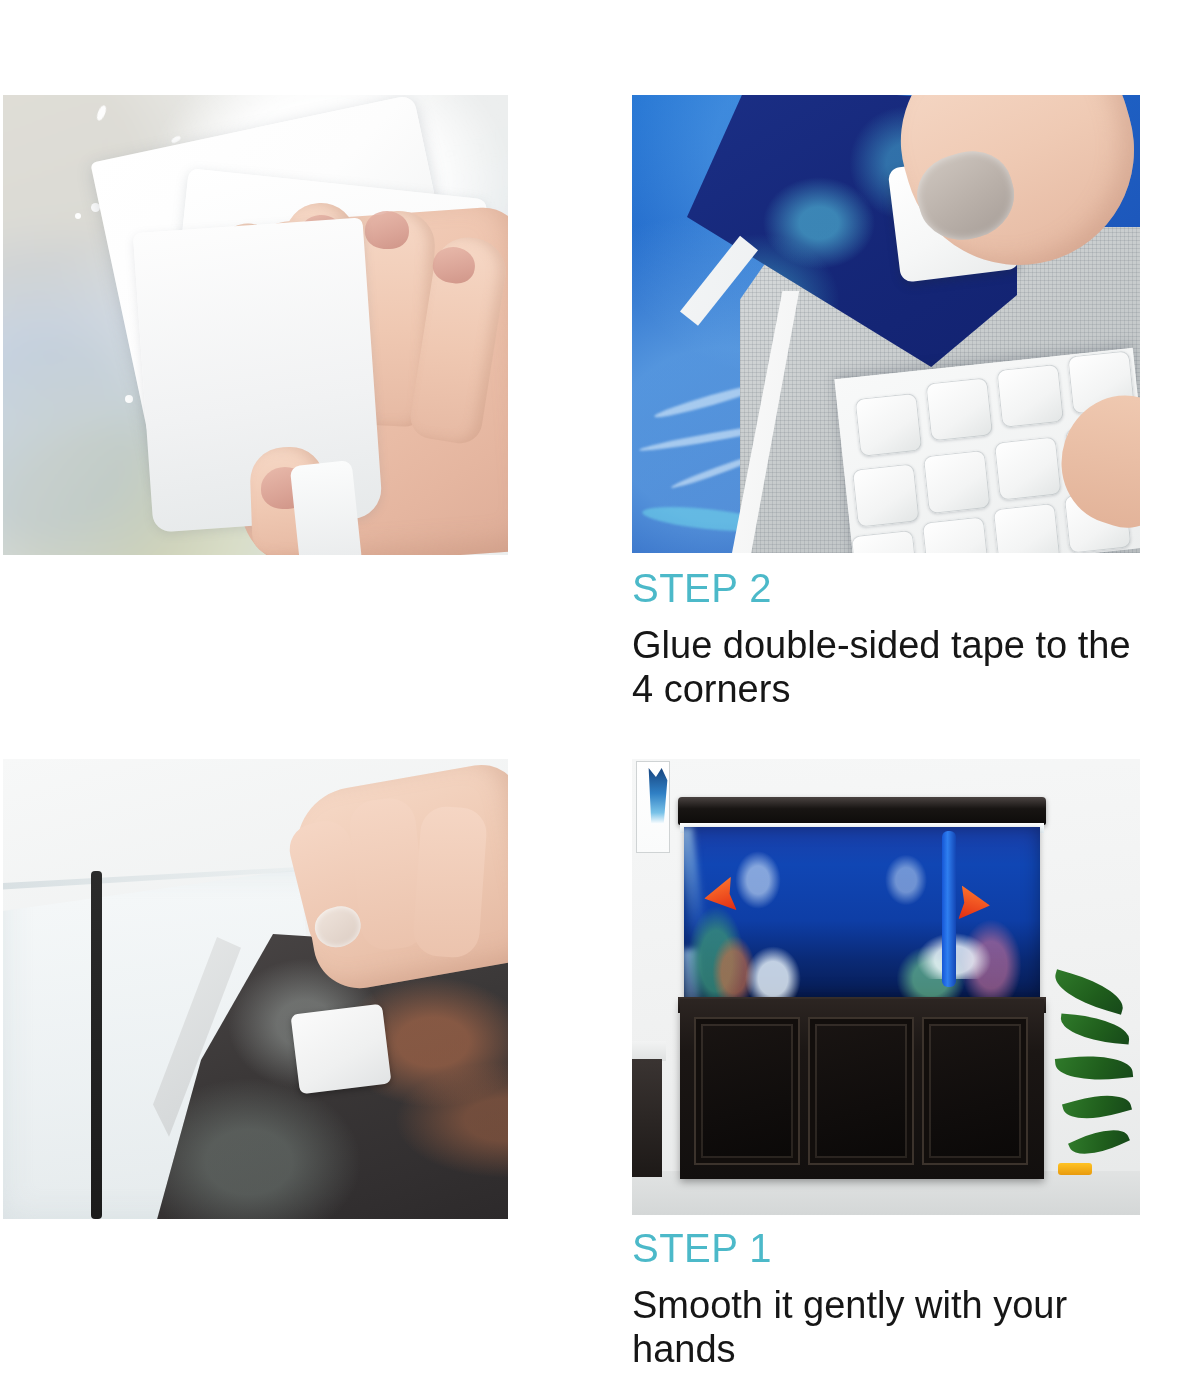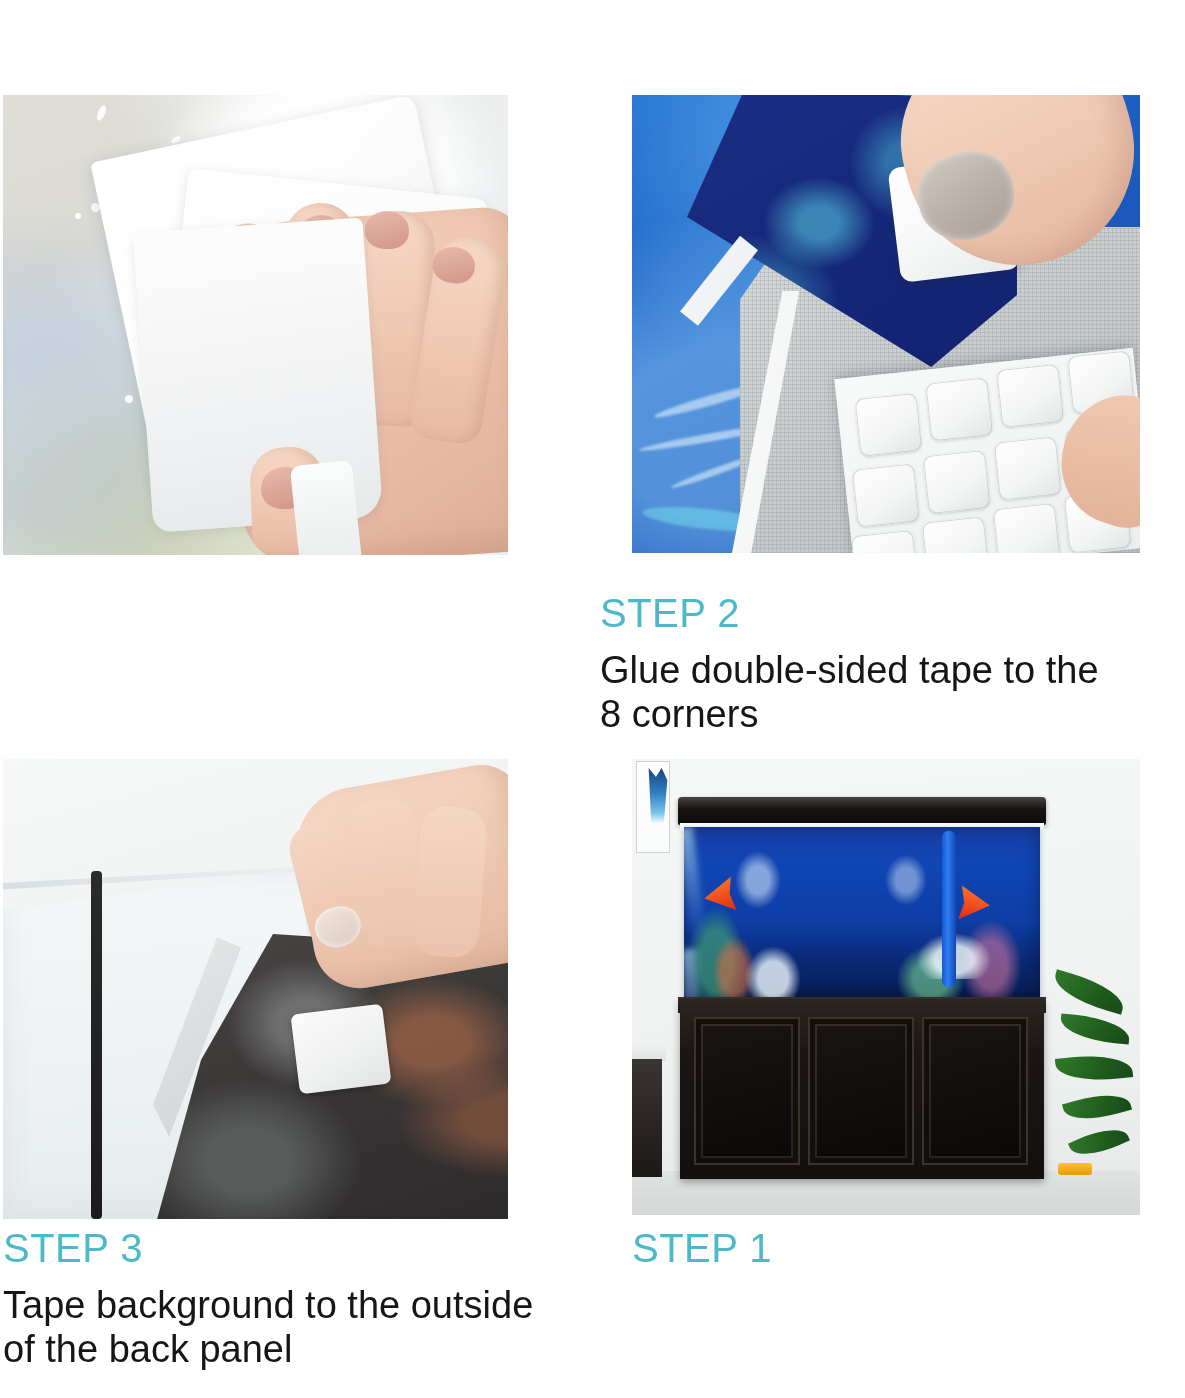--- a/index.html
+++ b/index.html
@@ -411,46 +411,42 @@
         <div class="p2-pad" style="position:absolute; left:144px; top:146px;"></div>
         <div class="p2-pad" style="position:absolute; left:216px; top:140px;"></div>
       </div>
 
       <div id="p2-finger2"></div>
       <div id="p2-tape"></div>
       <div id="p2-thumb"></div>
       <div id="p2-thumbnail"></div>
     </div>
 
-    <div class="caption" style="left:600px; top:568px; width:530px;margin-top:25px;">
+    <div class="caption" style="left:632px; top:568px; width:530px;">
       <div class="step-label">STEP 2</div>
-      <div class="step-desc">Glue double-sided tape to the 8 corners</div>
+      <div class="step-desc">Glue double-sided tape to the 4 corners</div>
     </div>
   </div>
 
   <div class="panel">
     <div class="photo" id="photo3">
       <div id="p3-wall"></div>
       <div id="p3-glass"></div>
       <div id="p3-glass-top"></div>
       <div id="p3-blackedge"></div>
       <div id="p3-poster"></div>
       <div id="p3-backside"></div>
       <div id="p3-tape"></div>
       <div id="p3-hand"></div>
       <div class="p3-finger" style="left:296px; top:62px;  width:62px; height:130px; transform:rotate(-14deg);"></div>
       <div class="p3-finger" style="left:352px; top:40px;  width:66px; height:150px; transform:rotate(-6deg);"></div>
       <div class="p3-finger" style="left:414px; top:48px;  width:66px; height:150px; transform:rotate(4deg);"></div>
       <div id="p3-nail"></div>
     </div>
 
-    <div class="caption" style="left:3px; top:1228px; width:540px;">
-      <div class="step-label">STEP 3</div>
-      <div class="step-desc">Tape background to the outside of the back panel</div>
-    </div>
   </div>
 
   <div class="panel">
     <div class="photo" id="photo4">
       <div id="p4-wall"></div>
       <div id="p4-floor"></div>
 
       <div id="p4-art">
         <div id="p4-art-img" style="position:absolute;"></div>
       </div>
@@ -495,16 +491,17 @@
         <div class="p4-leaf" style="left:10px; top:86px;  width:76px; height:26px; transform:rotate(-6deg);"></div>
         <div class="p4-leaf" style="left:18px; top:126px; width:66px; height:24px; transform:rotate(-16deg);"></div>
         <div class="p4-leaf" style="left:24px; top:162px; width:58px; height:22px; transform:rotate(-24deg);"></div>
       </div>
 
       <div id="p4-yellow"></div>
     </div>
 
     <div class="caption" style="left:632px; top:1228px; width:530px;">
       <div class="step-label">STEP 1</div>
+      <div class="step-desc">Smooth it gently with your hands</div>
     </div>
   </div>
 
 </div>
 
 </body></html>

